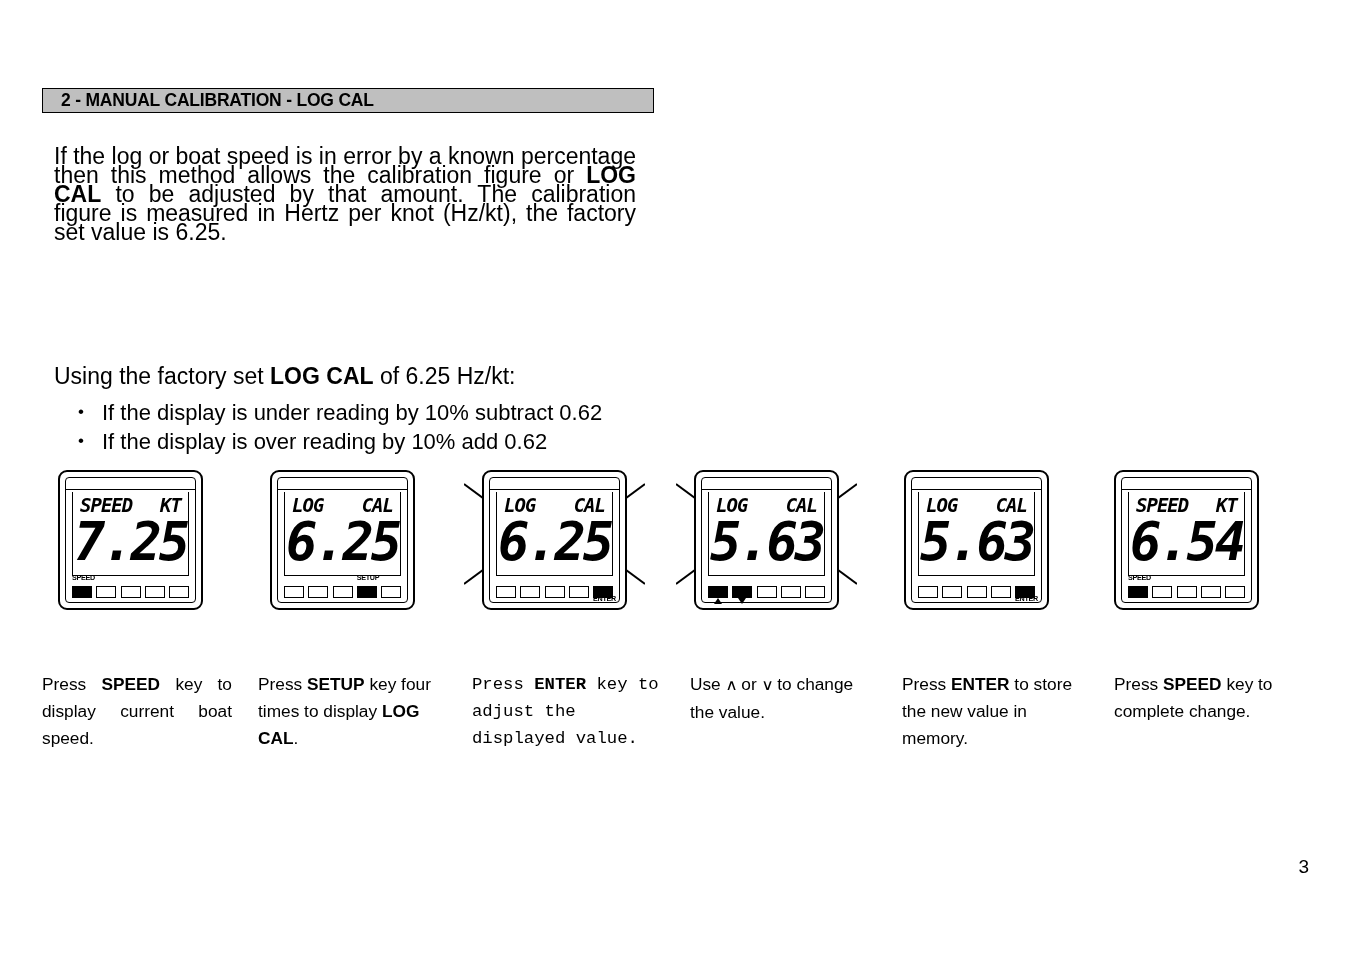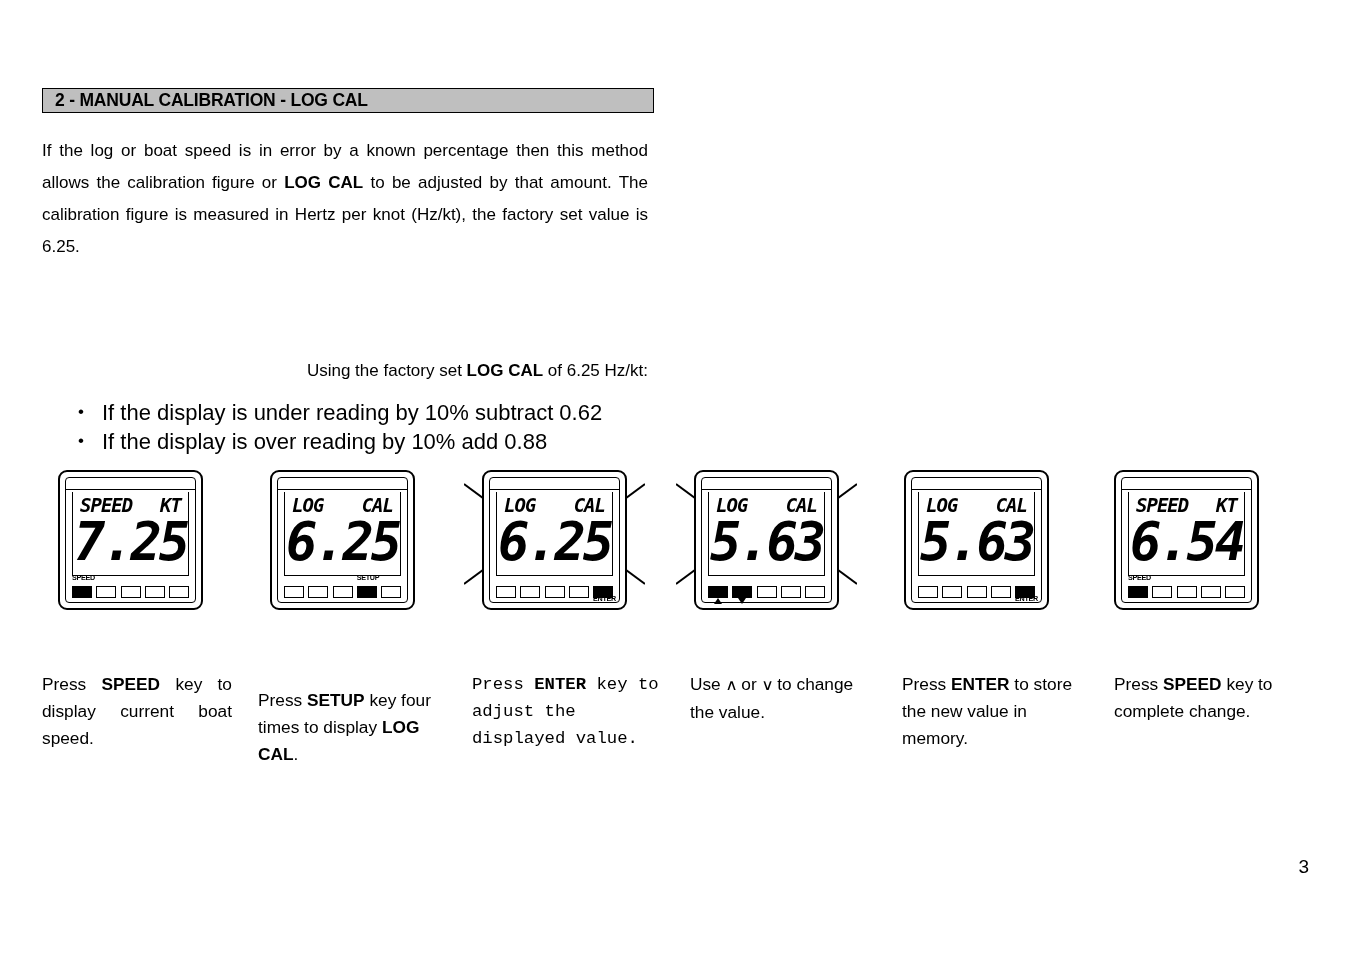--- a/index.html
+++ b/index.html
@@ -33,38 +33,38 @@
     background: #bfbfbf;
     border: 1.2px solid #000;
     box-sizing: border-box;
     display: flex;
     align-items: center;
   }
   .heading-bar span {
     font-size: 17.5px;
     font-weight: bold;
     letter-spacing: -0.2px;
-    padding-left: 12px;
+    padding-left: 18px;
     white-space: nowrap;
   }
 
   
   .text-col {
     position: absolute;
     left: 42px;
     width: 606px;
   }
   p.body {
-    margin: 0;
-    font-size: 17px;
-    line-height: 32px;
+    margin: 12px;
+    font-size: 23px;
+    line-height: 19px;
     text-align: justify;
     text-justify: inter-word;
   }
-  p.body.left { text-align: right; }
+  p.body.left { text-align: left; }
 
   #para-intro { top: 135px; }
   #para-note  { top: 283px; }
   #para-using { top: 355px; }
 
   .text-col.abs { position: absolute; }
 
   ul.bullets {
     position: absolute;
     left: 60px;
@@ -280,21 +280,21 @@
     <p class="body"><span>If the log or boat speed is in error by a known percentage then this method allows the calibration figure or </span><b>LOG CAL</b><span> to be adjusted by that amount. The calibration figure is measured in Hertz per knot (Hz/kt), the factory set value is 6.25.</span></p>
   </div>
 
 
   <div class="text-col abs" id="para-using">
     <p class="body left"><span>Using the factory set </span><b>LOG CAL</b><span> of 6.25 Hz/kt:</span></p>
   </div>
 
   <ul class="bullets">
     <li>If the display is under reading by 10% subtract 0.62</li>
-    <li>If the display is over reading by 10% add 0.88</li>
+    <li>If the display is over reading by 10% add 0.62</li>
   </ul>
 
   <div class="units-row">
       <div class="unit-wrap" style="left: 58px;">
         <div class="bezel">
           <div class="inner">
             <div class="top-strip"></div>
             <div class="lcd">
               <div class="lcd-top">
                 <span class="seg-small">SPEED</span>
@@ -513,21 +513,21 @@
                 </div>
               </div>
             </div>
           </div>
         </div>
       </div>
     </div>
 
   <div class="captions">
       <div class="caption just" style="left: 42px; width: 190px;"><span>Press </span><b>SPEED</b><span> key to display current boat speed.</span></div>
-      <div class="caption" style="left: 258px; width: 185px; margin-top: 16px;"><span>Press </span><b>SETUP</b><span> key four times to display </span><b>LOG CAL</b><span>.</span></div>
+      <div class="caption" style="left: 258px; width: 185px;"><span>Press </span><b>SETUP</b><span> key four times to display </span><b>LOG CAL</b><span>.</span></div>
       <div class="caption" style="left: 472px; width: 195px; font-family: Liberation Mono, monospace;"><span>Press </span><b>ENTER</b><span> key to adjust the displayed value.</span></div>
       <div class="caption" style="left: 690px; width: 185px;"><span>Use </span><span class="arrow-glyph">∧</span><span> or </span><span class="arrow-glyph">∨</span><span> to change the value.</span></div>
       <div class="caption" style="left: 902px; width: 180px;"><span>Press </span><b>ENTER</b><span> to store the new value in memory.</span></div>
       <div class="caption" style="left: 1114px; width: 190px;"><span>Press </span><b>SPEED</b><span> key to complete change.</span></div>
     </div>
 
   <div class="page-num">3</div>
 
 </div>
 

